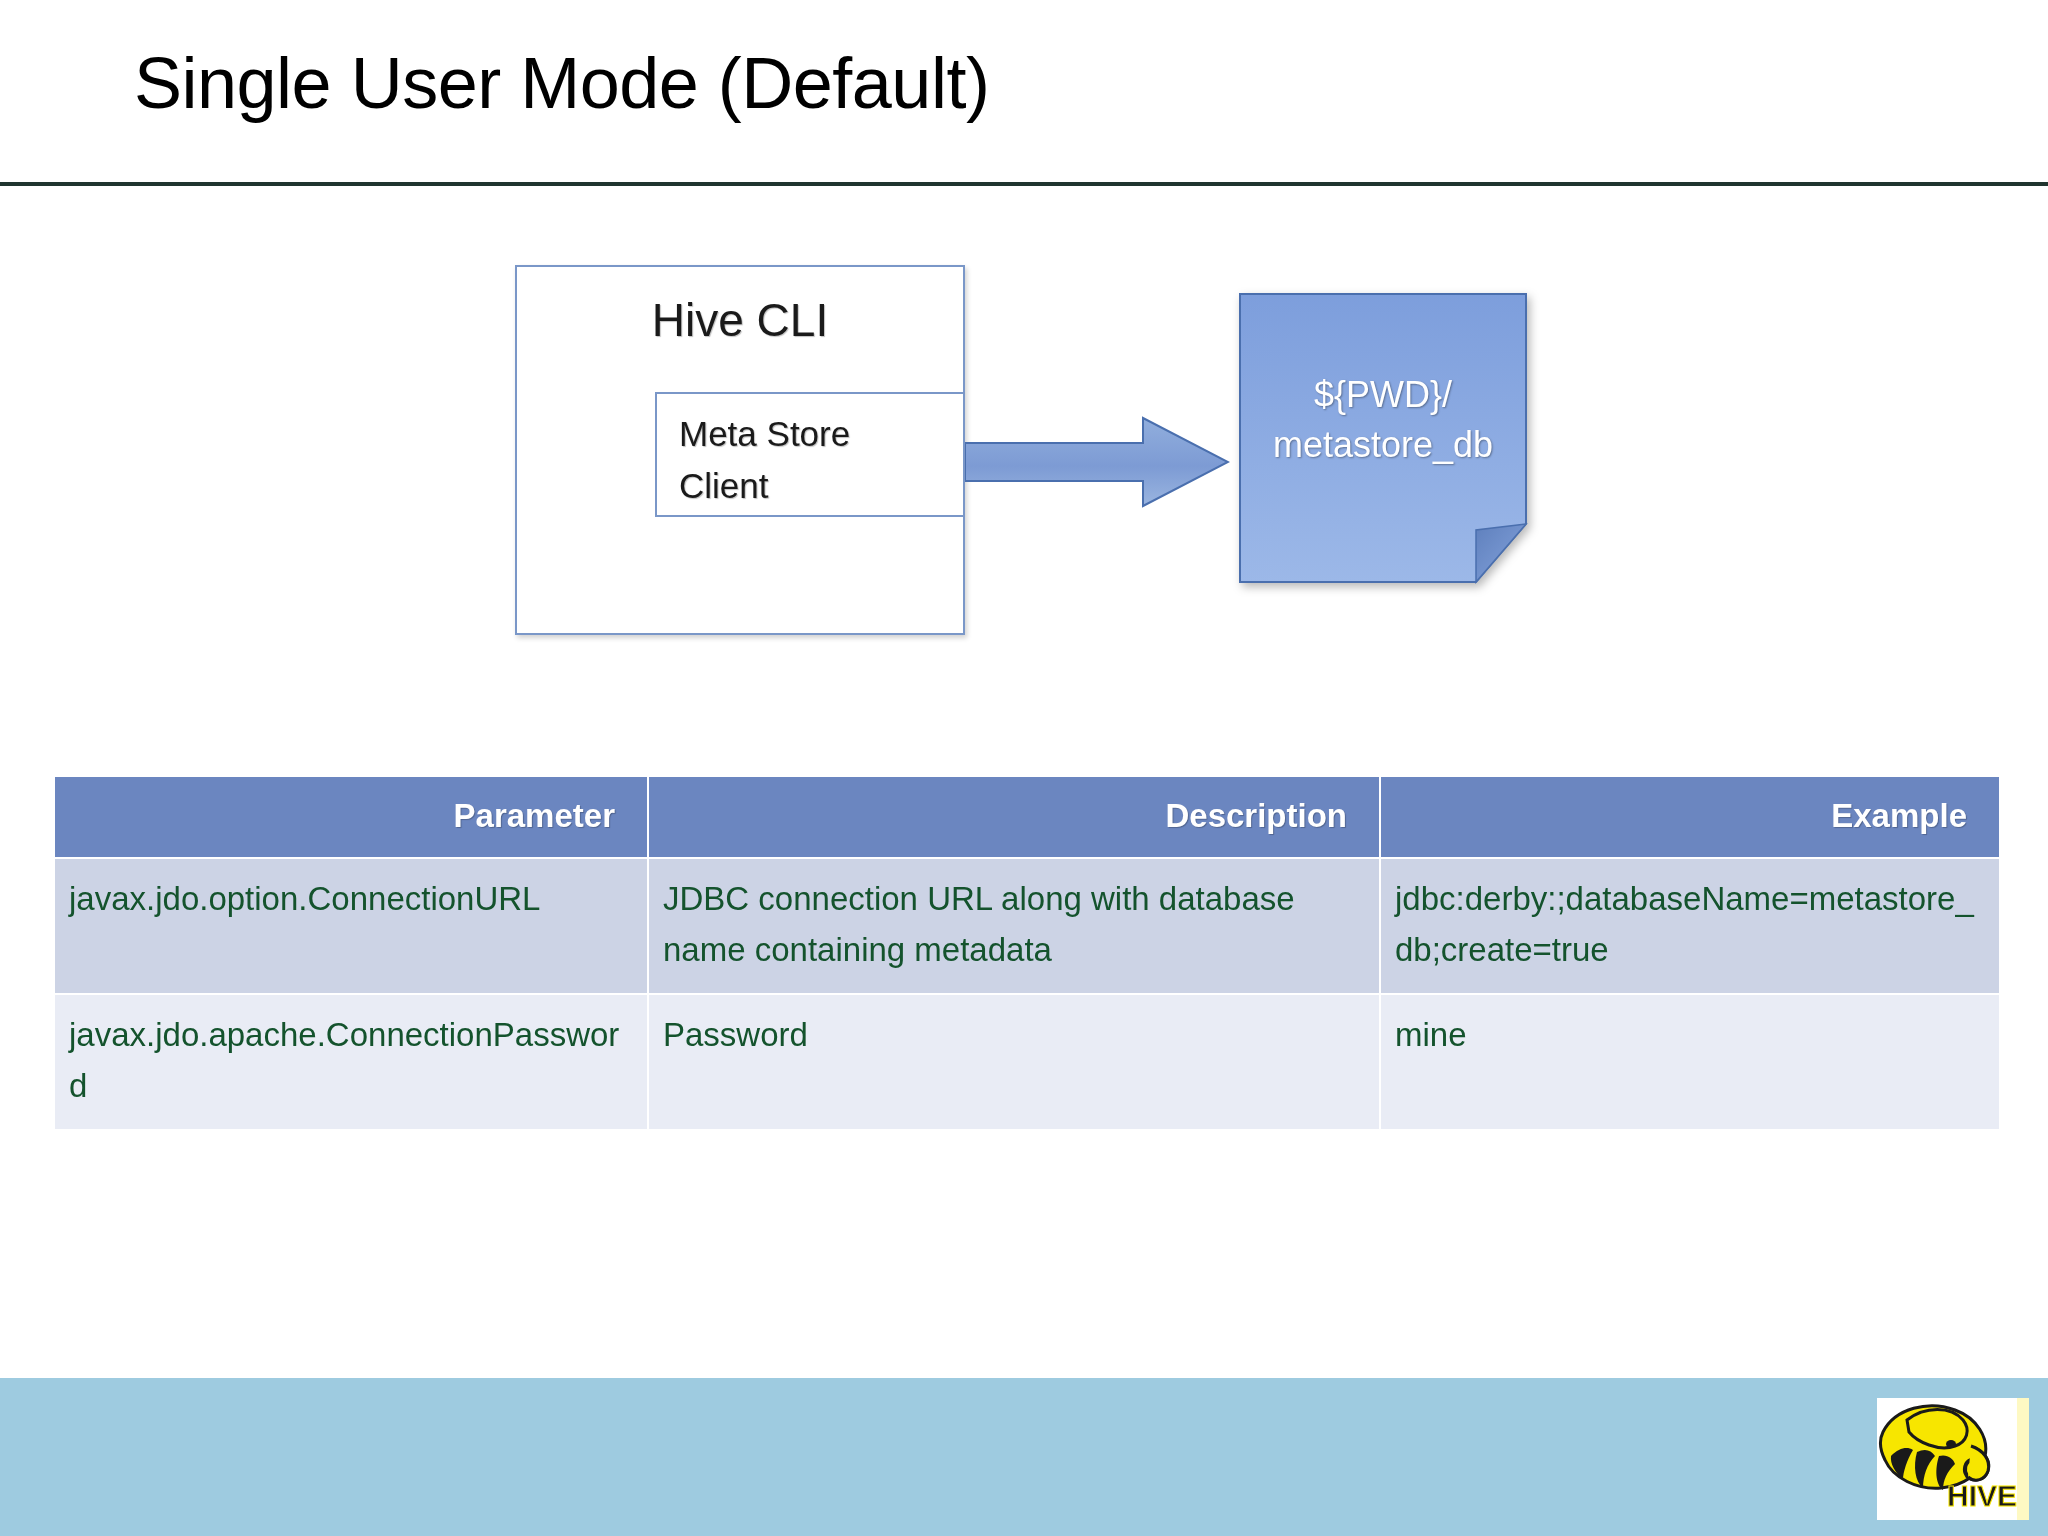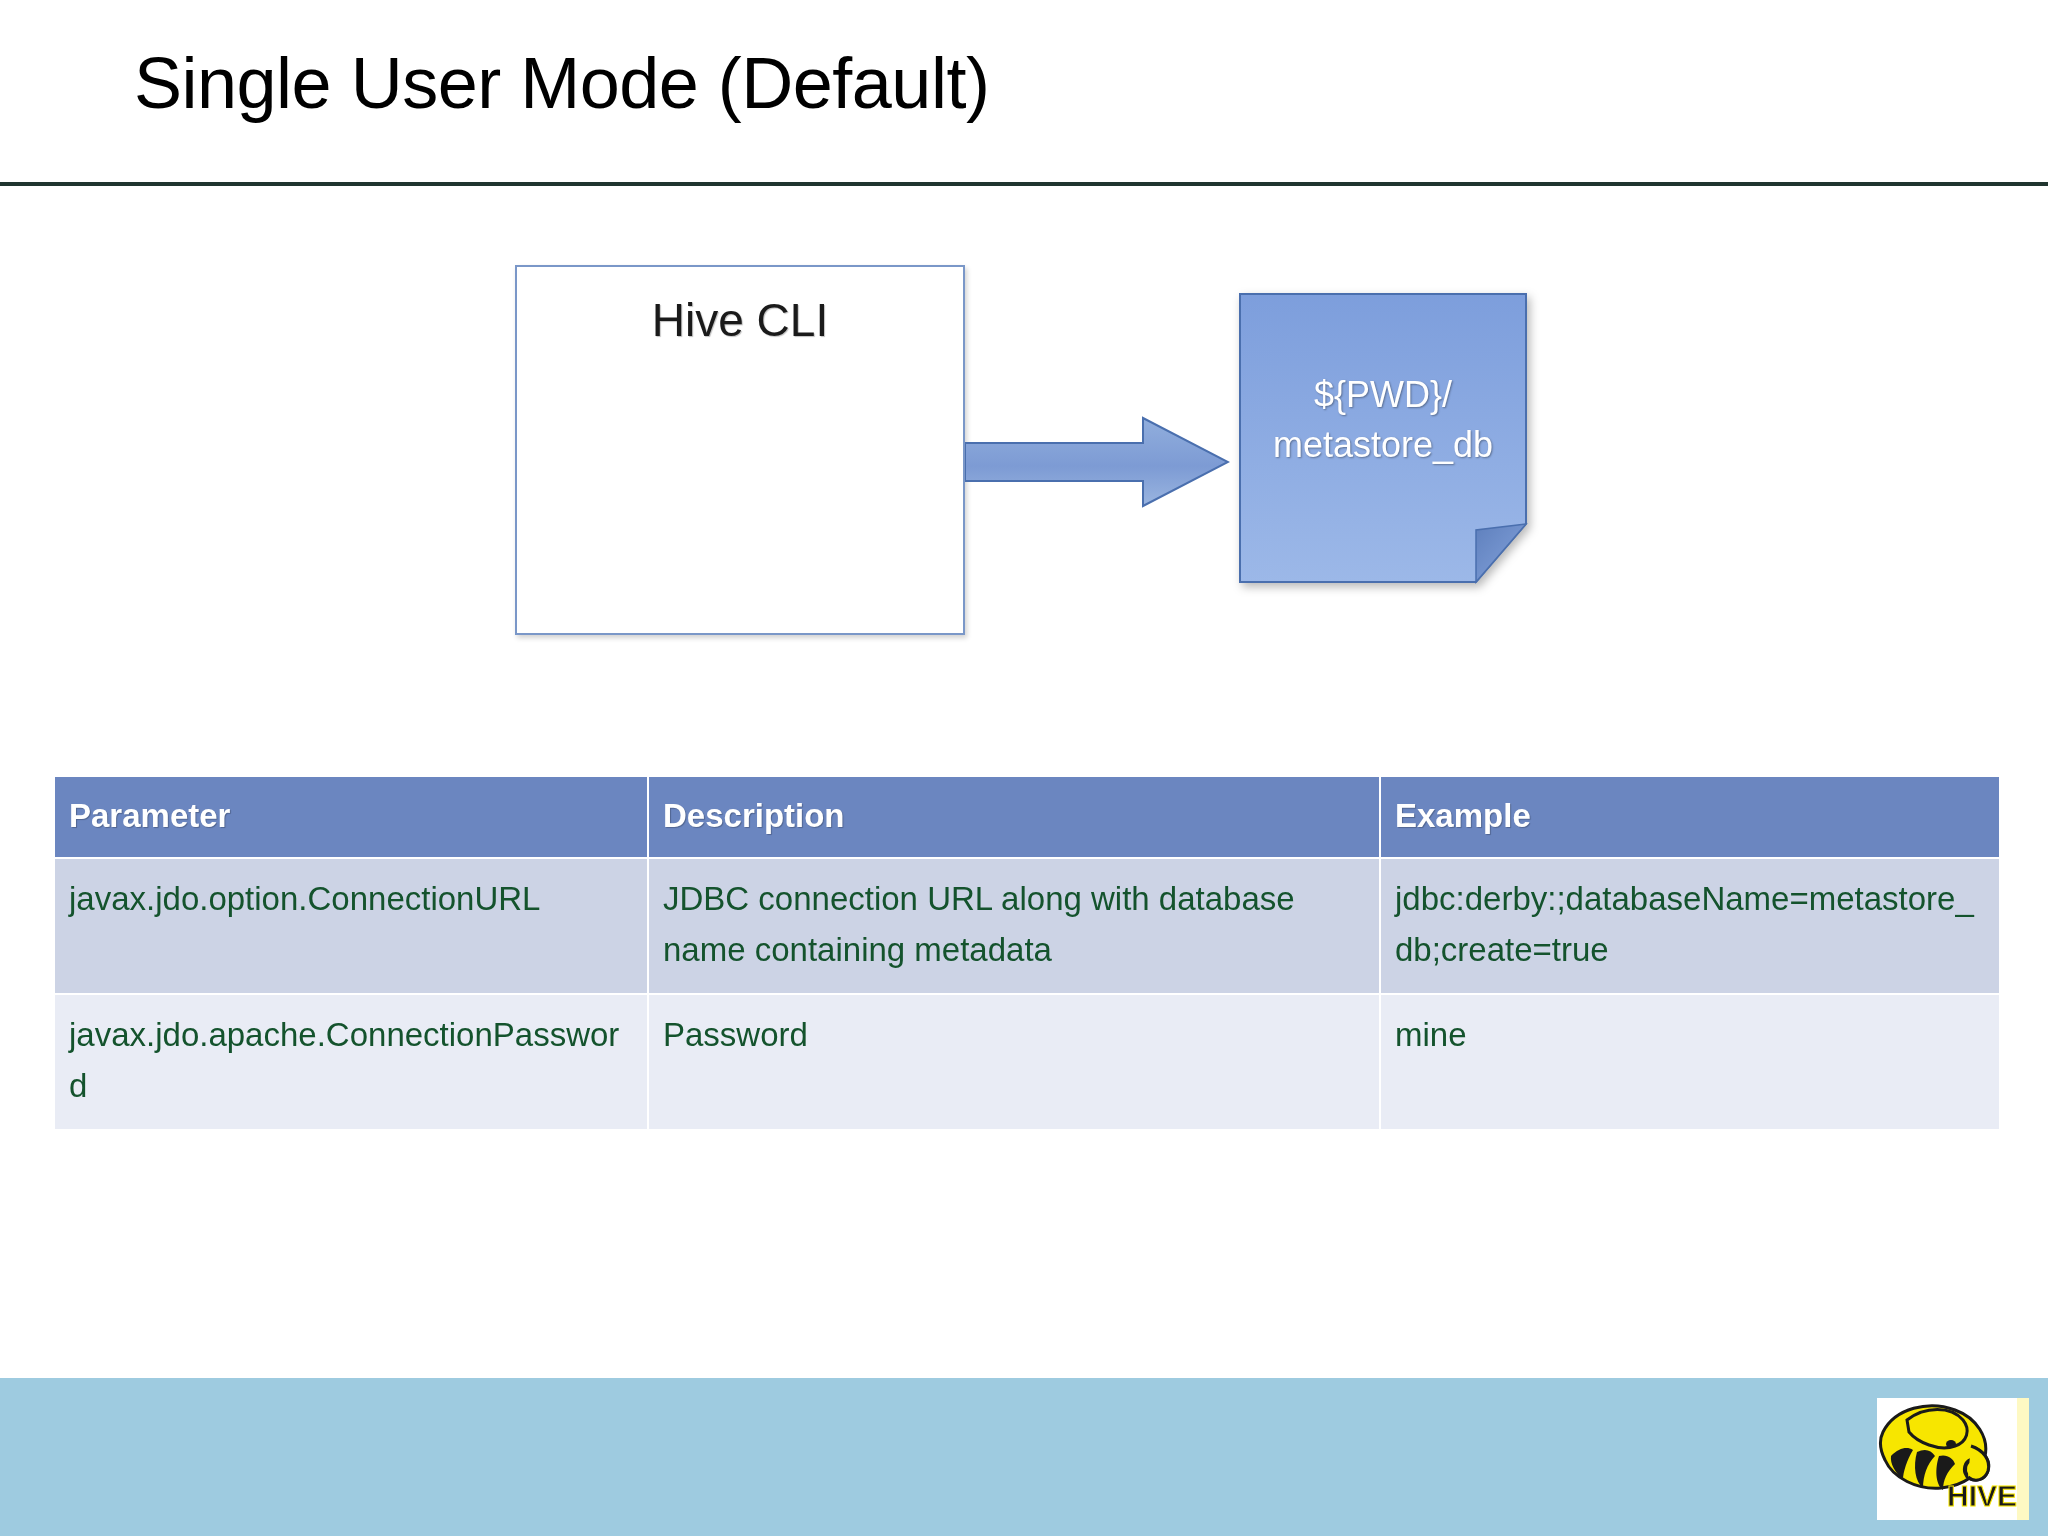--- a/index.html
+++ b/index.html
@@ -140,22 +140,22 @@
   }
   .param-table col.c1 { width: 592px; }
   .param-table col.c2 { width: 730px; }
   .param-table col.c3 { width: 618px; }
 
   .param-table th {
     background: #6b86c0;
     color: #ffffff;
     font-size: 33px;
     font-weight: bold;
-    text-align: left;
-    padding: 20px 14px 22px 14px;
+    text-align: right;
+    padding: 20px 32px 22px 14px;
     height: 34px;
     vertical-align: middle;
     text-shadow: 1px 1px 1px rgba(0,0,0,0.25);
     font-family: "Liberation Sans", sans-serif;
   }
   .param-table td {
     font-size: 33px;
     line-height: 51px;
     color: #14532d;
     text-align: left;
@@ -193,20 +193,26 @@
 <div class="slide-title">Single User Mode (Default)</div>
 
 <div class="title-rule"></div>
 
 <div class="diagram">
 
   <div class="cli-box">
     <div class="cli-box-label">Hive CLI</div>
   </div>
 
+  <div class="msclient-box">
+    <div class="msclient-label">
+      <div>Meta Store</div>
+      <div>Client</div>
+    </div>
+  </div>
 
   <div class="arrow-wrap">
     <svg class="arrow-svg" width="265" height="95" viewBox="0 0 265 95">
       <defs>
         <linearGradient id="arrGrad" x1="0" y1="0" x2="0" y2="1">
           <stop offset="0%" stop-color="#91aedd"></stop>
           <stop offset="55%" stop-color="#7d9bd4"></stop>
           <stop offset="100%" stop-color="#9ab5e0"></stop>
         </linearGradient>
       </defs>

